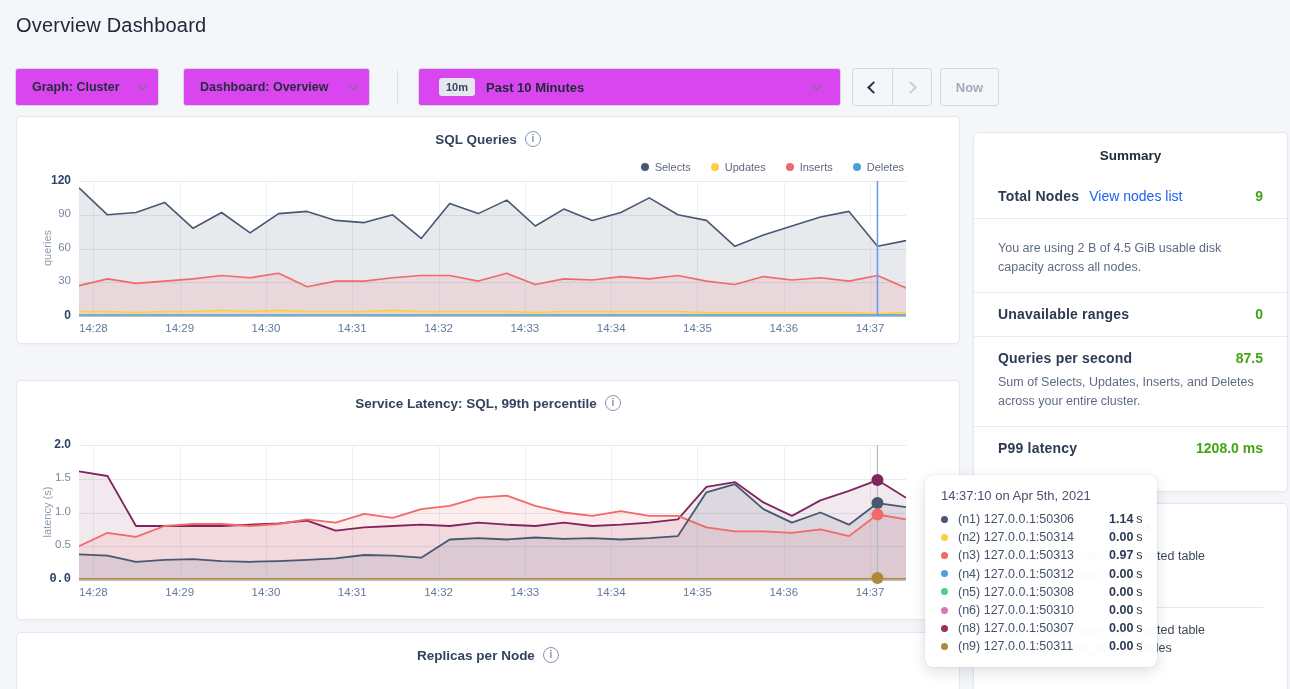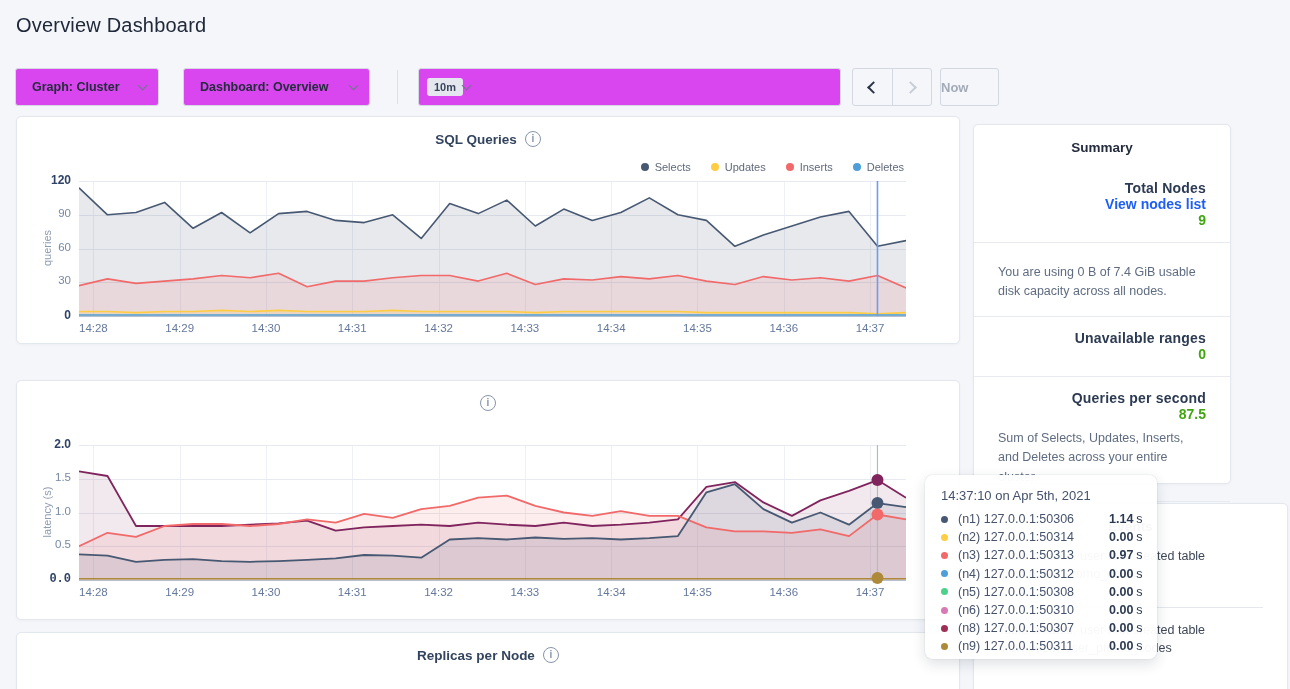--- a/index.html
+++ b/index.html
@@ -8,37 +8,37 @@
 
   .page-title { position:absolute; left:16px; top:14px; font-size:20px; font-weight:400; color:#20293a; letter-spacing:.2px; }
 
   
   .btnish { position:absolute; top:68px; height:38px; background:#d946ef; border:1px solid #d5dae2; border-radius:3px;
             display:flex; align-items:center; font-size:12.5px; font-weight:700; color:#242c3d; cursor:pointer; }
   .dd-graph { left:15px; width:144px; padding:0 12px 0 16px; justify-content:space-between; }
   .dd-dash  { left:183px; width:187px; padding:0 12px 0 16px; justify-content:space-between; }
   .chev-down { width:7px; height:7px; border-right:1.5px solid #6b7689; border-bottom:1.5px solid #6b7689; transform:rotate(45deg); margin-top:-3px; }
   .toolbar-divider { position:absolute; left:397px; top:70px; width:1px; height:34px; background:#dbdfe6; }
-  .time-sel { left:418px; width:423px; padding:0 8px; }
+  .time-sel { left:418px; width:423px; padding:0 20px; }
   .time-badge { background:#e4e8ee; color:#39455c; font-size:11px; font-weight:700; padding:3px 7px; border-radius:3px; }
   .time-label { margin-left:11px; font-size:13px; font-weight:700; color:#1f2937; flex:1; }
   .arrows { left:852px; width:80px; background:transparent; border:1px solid #d3d8e1; padding:0; }
   .arrow-cell { width:40px; height:100%; display:flex; align-items:center; justify-content:center; }
   .arrow-cell + .arrow-cell { border-left:1px solid #d3d8e1; }
   .arr { width:9px; height:9px; }
   .arr-left  { border-left:2.5px solid #2c3545; border-bottom:2.5px solid #2c3545; transform:rotate(45deg); margin-left:3px; }
   .arr-right { border-right:2.5px solid #c7cdd7; border-bottom:2.5px solid #c7cdd7; transform:rotate(-45deg); margin-right:3px; }
-  .now-btn { left:940px; width:59px; background:transparent; border:1px solid #d3d8e1; justify-content:flex-start; font-size:13px; color:#a3abb9; }
+  .now-btn { left:940px; width:59px; background:transparent; border:1px solid #d3d8e1; justify-content:center; font-size:13px; color:#a3abb9; }
 
   
   .card { position:absolute; background:#fff; border:1px solid #e3e7ee; border-radius:5px; box-shadow:0 1px 3px rgba(40,50,70,.04); }
   #card-sql      { left:16px; top:116px; width:944px; height:228px; }
   #card-latency  { left:16px; top:380px; width:944px; height:240px; }
   #card-replicas { left:16px; top:632px; width:944px; height:180px; }
-  #card-summary  { left:973px; top:124px; width:258px; height:360px; }
+  #card-summary  { left:973px; top:132px; width:315px; height:360px; }
   #card-events   { left:973px; top:503px; width:315px; height:300px; z-index:1; }
 
   .chart-title-row { position:absolute; left:0; right:0; top:14px; display:flex; justify-content:center; align-items:center; gap:8px; }
   .chart-title { font-size:13.5px; font-weight:700; color:#33445e; }
   .info-icon { width:16px; height:16px; border:1px solid #8795ab; border-radius:50%; color:#8795ab; font-size:10px; line-height:14px;
                text-align:center; font-weight:700; cursor:pointer; }
   .legend { position:absolute; top:44px; right:55px; display:flex; gap:20px; align-items:center; }
   .legend-item { display:flex; align-items:center; gap:6px; font-size:11px; color:#60697b; }
   .legend-dot { width:8px; height:8px; border-radius:50%; }
 
@@ -49,35 +49,35 @@
   .xtick { position:absolute; width:52px; text-align:center; font-size:11.5px; color:#64789a; }
   .gridh { position:absolute; left:62px; width:827px; height:1px; background:#e7ebf1; }
   .gridh.zero { background:#b6c0cf; }
   .gridv { position:absolute; width:1px; background:#edf0f5; }
   .plot-svg { position:absolute; left:62px; top:64px; }
 
   
   .panel-title { text-align:center; padding-top:15px; font-size:13.5px; font-weight:700; color:#242c3d; }
   .sum-item { padding:13px 24px 14px 24px; border-bottom:1px solid #e7eaef; }
   .sum-item:last-child { border-bottom:none; }
-  .sum-head { display:flex; align-items:flex-end;flex-direction:column; }
+  .sum-head { display:flex; align-items:flex-end; }
   .sum-label { font-size:14px; font-weight:700; color:#2c3a52; letter-spacing:.2px; }
-  .sum-link { font-size:14px; font-weight:700; color:#1e5ef5; margin-left:10px; cursor:pointer; }
+  .sum-link { font-size:14px; font-weight:400; color:#1e5ef5; margin-left:10px; cursor:pointer; }
   .sum-value { margin-left:auto; font-size:14px; font-weight:700; color:#41a511; }
   .sum-desc { margin-top:7px; font-size:12.5px; color:#5f6c80; line-height:1.55; }
   #card-summary .panel-title { padding-bottom:12px; }
 
   
   .events-list { padding:0 24px; }
   .event-item { margin-top:14px; font-size:12.5px; color:#3d4756; line-height:17.5px; margin-bottom:24px; }
   .event-divider { height:1px; background:#e4e8ee; }
 
   
   .tooltip { position:absolute; left:925px; top:475px; width:232px; z-index:10; background:rgba(255,255,255,.96);
-             border-radius:8px; box-shadow:0 0 1px rgba(30,40,60,.35), 0 5px 14px rgba(30,40,60,.14); padding:13px 16px 3px 16px; }
+             border-radius:8px; box-shadow:0 0 1px rgba(30,40,60,.35), 0 5px 14px rgba(30,40,60,.14); padding:13px 16px 11px 16px; }
   .tooltip-header { font-size:13px; color:#44526b; margin-bottom:7px; }
   .tooltip-row { display:grid; grid-template-columns:17px 151px 1fr; align-items:center; height:18.2px; font-size:12.5px; color:#46536b; }
   .tooltip-dot { width:7px; height:7px; border-radius:50%; }
   .tooltip-val { font-weight:700; color:#2c3a52; white-space:nowrap; }
   .tooltip-unit { font-weight:400; margin-left:3px; }
 </style>
 </head>
 <body>
 
 <div class="page-title">Overview Dashboard</div>
@@ -86,20 +86,21 @@
   <span>Graph: Cluster</span>
   <span class="chev-down"></span>
 </div>
 <div class="btnish dd-dash">
   <span>Dashboard: Overview</span>
   <span class="chev-down"></span>
 </div>
 <div class="toolbar-divider"></div>
 <div class="btnish time-sel">
   <span class="time-badge">10m</span>
+  <span class="time-label">Past 10 Minutes</span>
   <span class="chev-down"></span>
 </div>
 <div class="btnish arrows">
   <div class="arrow-cell">
       <span class="arr arr-left"></span>
     </div>
   <div class="arrow-cell">
       <span class="arr arr-right"></span>
     </div>
 </div>
@@ -170,20 +171,21 @@
         <polyline points="0.0,104.6 28.5,97.9 57.0,102.4 85.6,100.1 114.1,97.9 142.6,94.5 171.1,96.8 199.6,92.3 228.1,105.8 256.7,100.1 285.2,100.1 313.7,96.8 342.2,94.5 370.7,94.5 399.2,100.1 427.8,92.3 456.3,103.5 484.8,97.9 513.3,99.0 541.8,95.6 570.3,97.9 598.9,94.5 627.4,100.1 655.9,103.5 684.4,95.6 712.9,99.0 741.4,96.8 770.0,100.1 798.5,94.5 827.0,106.9" fill="none" stroke="#f16969" stroke-width="1.6" stroke-linejoin="round"></polyline>
         <polyline points="0.0,130.5 28.5,130.5 57.0,131.6 85.6,130.5 114.1,130.5 142.6,129.4 171.1,130.5 199.6,129.4 228.1,130.5 256.7,130.5 285.2,130.5 313.7,129.4 342.2,130.5 370.7,130.5 399.2,130.5 427.8,130.5 456.3,131.6 484.8,130.5 513.3,130.5 541.8,130.5 570.3,130.5 598.9,130.5 627.4,131.6 655.9,131.6 684.4,131.6 712.9,131.6 741.4,131.6 770.0,131.6 798.5,132.8 827.0,131.6" fill="none" stroke="#ffcd44" stroke-width="1.6" stroke-linejoin="round"></polyline>
         <polyline points="0.0,133.9 28.5,133.9 57.0,133.9 85.6,133.9 114.1,133.9 142.6,133.9 171.1,133.9 199.6,133.9 228.1,133.9 256.7,133.9 285.2,133.9 313.7,133.9 342.2,133.9 370.7,133.9 399.2,133.9 427.8,133.9 456.3,133.9 484.8,133.9 513.3,133.9 541.8,133.9 570.3,133.9 598.9,133.9 627.4,133.9 655.9,133.9 684.4,133.9 712.9,133.9 741.4,133.9 770.0,133.9 798.5,133.9 827.0,133.9" fill="none" stroke="#4e9fd8" stroke-width="1.5" stroke-linejoin="round"></polyline>
         <line x1="798.4685000000001" x2="798.4685000000001" y1="0" y2="135" stroke="#6f9bf0" stroke-width="1.6"></line>
       </svg>
     </div>
 </div>
 
 <div class="card" id="card-latency">
   <div class="chart-title-row">
+    <span class="chart-title">Service Latency: SQL, 99th percentile</span>
     <span class="info-icon">i</span>
   </div>
   <div class="chart-body" id="chart-latency">
     <span class="ylab">latency (s)</span>
   <div class="gridv" style="left: 76.3898px; top: 64px; height: 135px;"></div>
       <div class="xtick" style="left: 50.3898px; top: 205px;">14:28</div>
       <div class="gridv" style="left: 162.646px; top: 64px; height: 135px;"></div>
       <div class="xtick" style="left: 136.646px; top: 205px;">14:29</div>
       <div class="gridv" style="left: 248.985px; top: 64px; height: 135px;"></div>
       <div class="xtick" style="left: 222.985px; top: 205px;">14:30</div>
@@ -238,21 +240,21 @@
 <div class="card" id="card-summary">
   <div class="panel-title">Summary</div>
   <div class="sum-item">
     <div class="sum-head">
       <span class="sum-label">Total Nodes</span>
       <span class="sum-link">View nodes list</span>
       <span class="sum-value">9</span>
     </div>
   </div>
   <div class="sum-item">
-    <div class="sum-desc">You are using 0 B of 7.4 GiB usable disk capacity across all nodes.</div>
+    <div class="sum-desc">You are using 2 B of 4.5 GiB usable disk capacity across all nodes.</div>
   </div>
   <div class="sum-item">
     <div class="sum-head">
       <span class="sum-label">Unavailable ranges</span>
       <span class="sum-value">0</span>
     </div>
   </div>
   <div class="sum-item">
     <div class="sum-head">
       <span class="sum-label">Queries per second</span>

